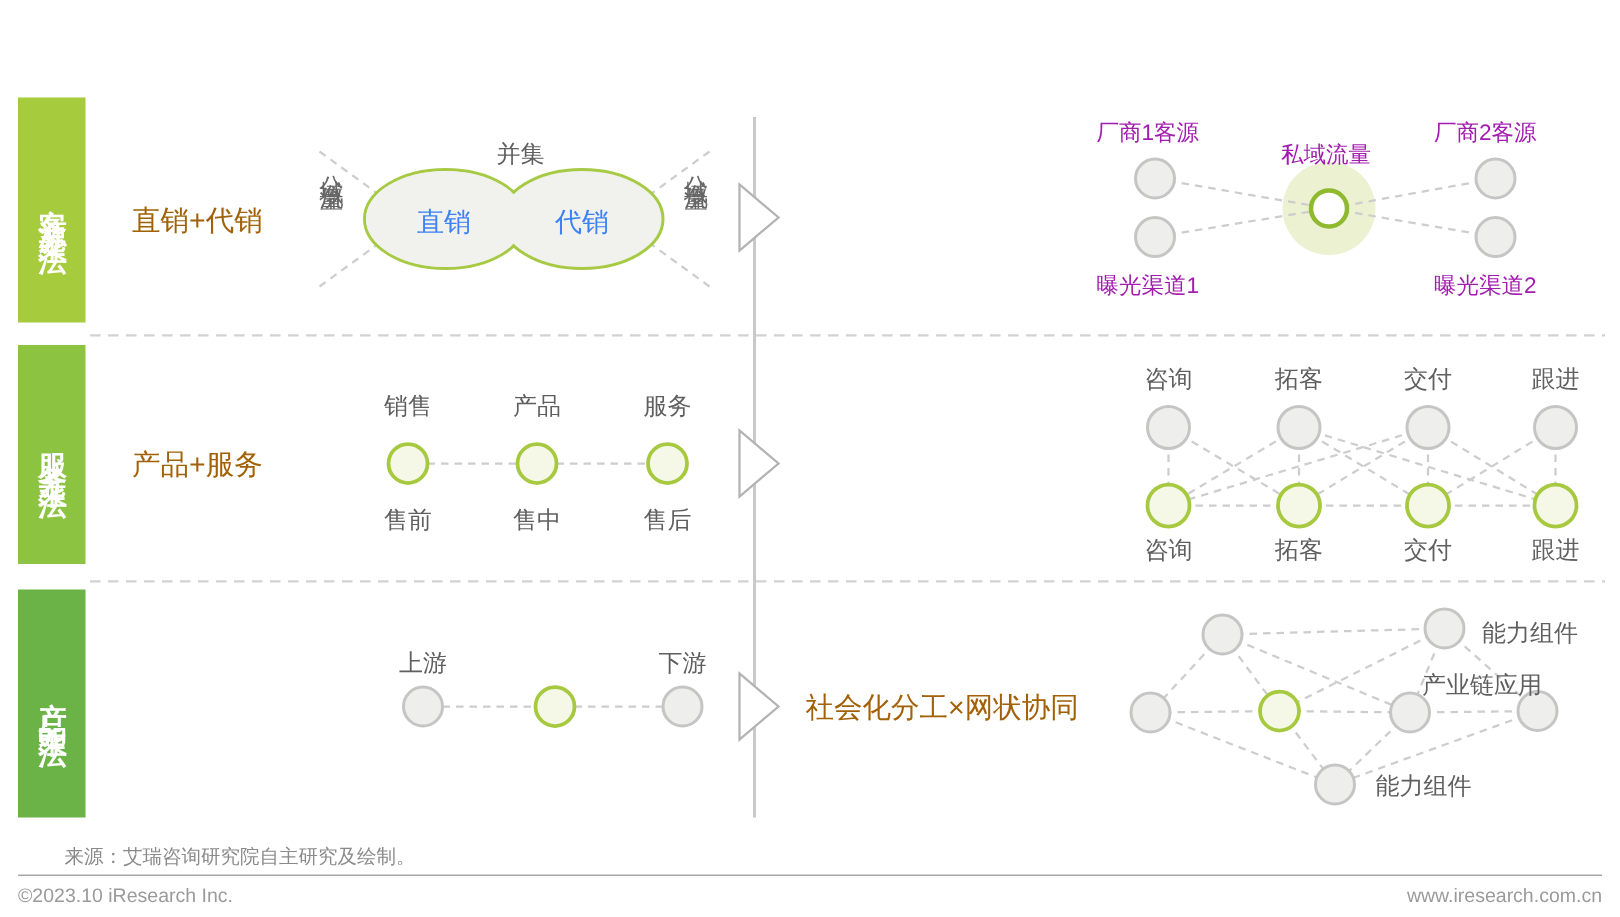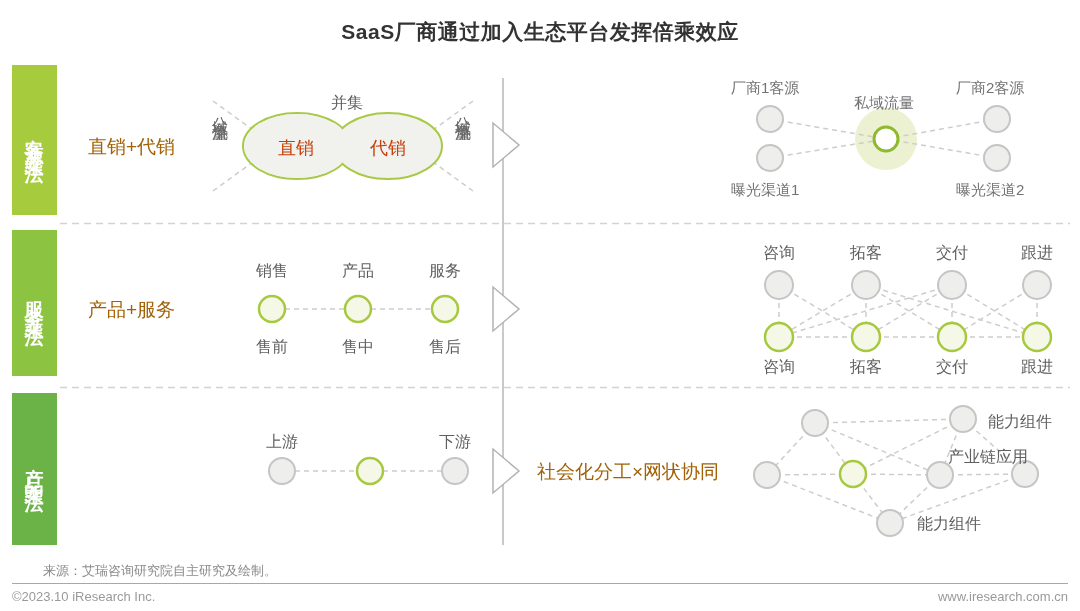--- a/index.html
+++ b/index.html
@@ -13,28 +13,28 @@
     font-size:21px;font-weight:700;color:#333;letter-spacing:0.5px;
   }
   .bar{
     left:12px;width:45px;display:flex;align-items:center;justify-content:center;
   }
   .bar-label{
     writing-mode:vertical-rl;text-orientation:upright;
     color:#fff;font-size:19px;font-weight:700;letter-spacing:8px;line-height:45px;
   }
   .bold-lbl{font-size:19px;font-weight:400;color:#a16207;white-space:nowrap;}
-  .lbl{font-size:15px;color:#737373;white-space:nowrap;}
+  .lbl{font-size:15px;color:#a21caf;white-space:nowrap;}
   .lbl16{font-size:16px;color:#5f5f5f;white-space:nowrap;}
   .ctr{transform:translateX(-50%);}
   .vtext{
     writing-mode:vertical-rl;text-orientation:upright;
     font-size:16px;color:#666;letter-spacing:3px;line-height:18px;
   }
-  .venn-txt{font-size:18px;color:#c2410c;white-space:nowrap;}
+  .venn-txt{font-size:18px;color:#3b82f6;white-space:nowrap;}
   .footer-txt{font-size:13px;color:#8a8a8a;white-space:nowrap;margin-left:31px;}
   .footer-meta{font-size:13px;color:#9a9a9a;white-space:nowrap;}
   #footer-line{left:12px;top:583px;width:1056px;height:0;border-top:1px solid #a8a8a8;}
   svg{position:absolute;left:0;top:0;}
 </style>
 </head>
 <body>
 
 <div id="canvas">
 
@@ -127,21 +127,20 @@
     <circle cx="853" cy="474" r="13" fill="#f5f8e6" stroke="#a6c93f" stroke-width="2.5"></circle>
     <circle cx="940" cy="475" r="13" fill="#eeeeec" stroke="#c5c5c5" stroke-width="2"></circle>
     <circle cx="1025" cy="474" r="13" fill="#eeeeec" stroke="#c5c5c5" stroke-width="2"></circle>
     <circle cx="890" cy="523" r="13" fill="#eeeeec" stroke="#c5c5c5" stroke-width="2"></circle>
 
     <polygon points="493,123 493,167 519,145" fill="#ffffff" stroke="#b3b3b3" stroke-width="1.5"></polygon>
     <polygon points="493,287 493,331 519,309" fill="#ffffff" stroke="#b3b3b3" stroke-width="1.5"></polygon>
     <polygon points="493,449 493,493 519,471" fill="#ffffff" stroke="#b3b3b3" stroke-width="1.5"></polygon>
   </svg>
 
-  <div class="abs" id="title">SaaS厂商通过加入生态平台发挥倍乘效应</div>
 
   <div class="abs bar" style="top:65px;height:150px;background:#a6cb3d;">
     <span class="bar-label">客源乘法</span>
   </div>
   <div class="abs bar" style="top:230px;height:146px;background:#8cc442;">
     <span class="bar-label">服务乘法</span>
   </div>
   <div class="abs bar" style="top:393px;height:152px;background:#6bb247;">
     <span class="bar-label">产品乘法</span>
   </div>

